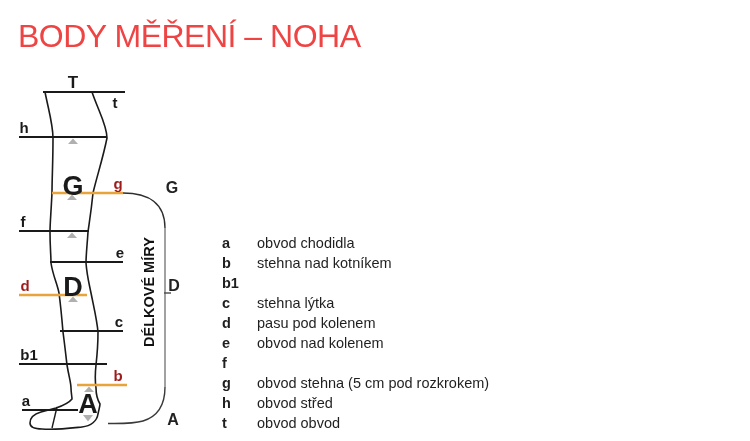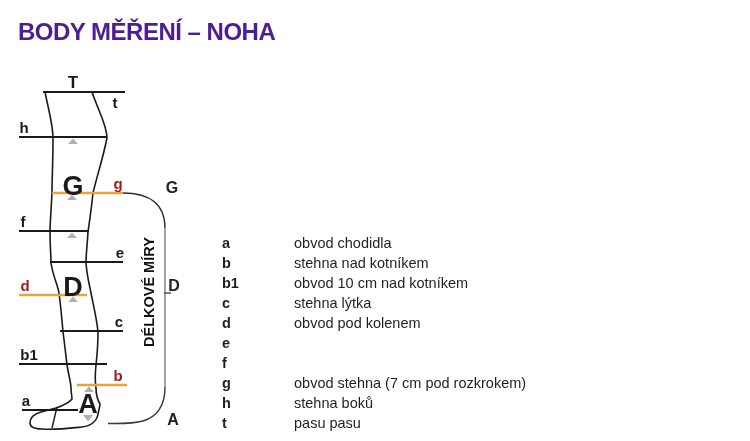--- a/index.html
+++ b/index.html
@@ -2,29 +2,29 @@
 <html><head>
 <meta charset="utf-8">
 <style>
   html,body{margin:0;padding:0;background:#ffffff;}
   .stage{
     position:relative;width:750px;height:441px;background:#ffffff;overflow:hidden;
     font-family:"Liberation Sans","DejaVu Sans",sans-serif;color:#1a1a1a;
   }
   .page-title{
     position:absolute;left:18px;top:18px;
-    font-size:24px;font-weight:700;letter-spacing:-0.5px;color:#4c1d95;white-space:nowrap;
+    font-size:32px;font-weight:400;letter-spacing:-0.5px;color:#ef4444;white-space:nowrap;
   }
   .diagram-svg{position:absolute;left:0;top:0;}
   .legend{
     position:absolute;left:222px;top:233px;font-size:14.5px;line-height:20px;color:#1f1f1f;
   }
   .legend .row{display:flex;height:20px;align-items:center;}
   .legend .k{display:inline-block;width:35px;font-weight:700;}
-  .legend .t{white-space:nowrap;margin-left:37px;}
+  .legend .t{white-space:nowrap;}
   
   text{font-family:"Liberation Sans","DejaVu Sans",sans-serif;fill:#1a1a1a;}
   .lbl{font-size:15px;font-weight:700;}
   .lbl-red{font-size:15px;font-weight:700;fill:#9e1b1b;}
   .lbl-big{font-size:27px;font-weight:700;}
   .lbl-T{font-size:17px;font-weight:700;}
   .lbl-bracket{font-size:16px;font-weight:700;fill:#222;}
   .axis-label{font-size:14.5px;font-weight:700;fill:#111;}
 </style>
 </head>
@@ -114,43 +114,43 @@
     <div class="row">
         <span class="k">a</span>
         <span class="t">obvod chodidla</span>
       </div>
     <div class="row">
         <span class="k">b</span>
         <span class="t">stehna nad kotníkem</span>
       </div>
     <div class="row">
         <span class="k">b1</span>
-        <span class="t">obvod 10 cm nad kotníkem</span>
       </div>
     <div class="row">
         <span class="k">c</span>
         <span class="t">stehna lýtka</span>
       </div>
     <div class="row">
         <span class="k">d</span>
-        <span class="t">obvod pod kolenem</span>
+        <span class="t">pasu pod kolenem</span>
       </div>
     <div class="row">
         <span class="k">e</span>
+        <span class="t">obvod nad kolenem</span>
       </div>
     <div class="row">
         <span class="k">f</span>
       </div>
     <div class="row">
         <span class="k">g</span>
-        <span class="t">obvod stehna (7 cm pod rozkrokem)</span>
+        <span class="t">obvod stehna (5 cm pod rozkrokem)</span>
       </div>
     <div class="row">
         <span class="k">h</span>
-        <span class="t">stehna boků</span>
+        <span class="t">obvod střed</span>
       </div>
     <div class="row">
         <span class="k">t</span>
-        <span class="t">pasu pasu</span>
+        <span class="t">obvod obvod</span>
       </div>
   </div>
 
 </div>
 
 </body></html>

